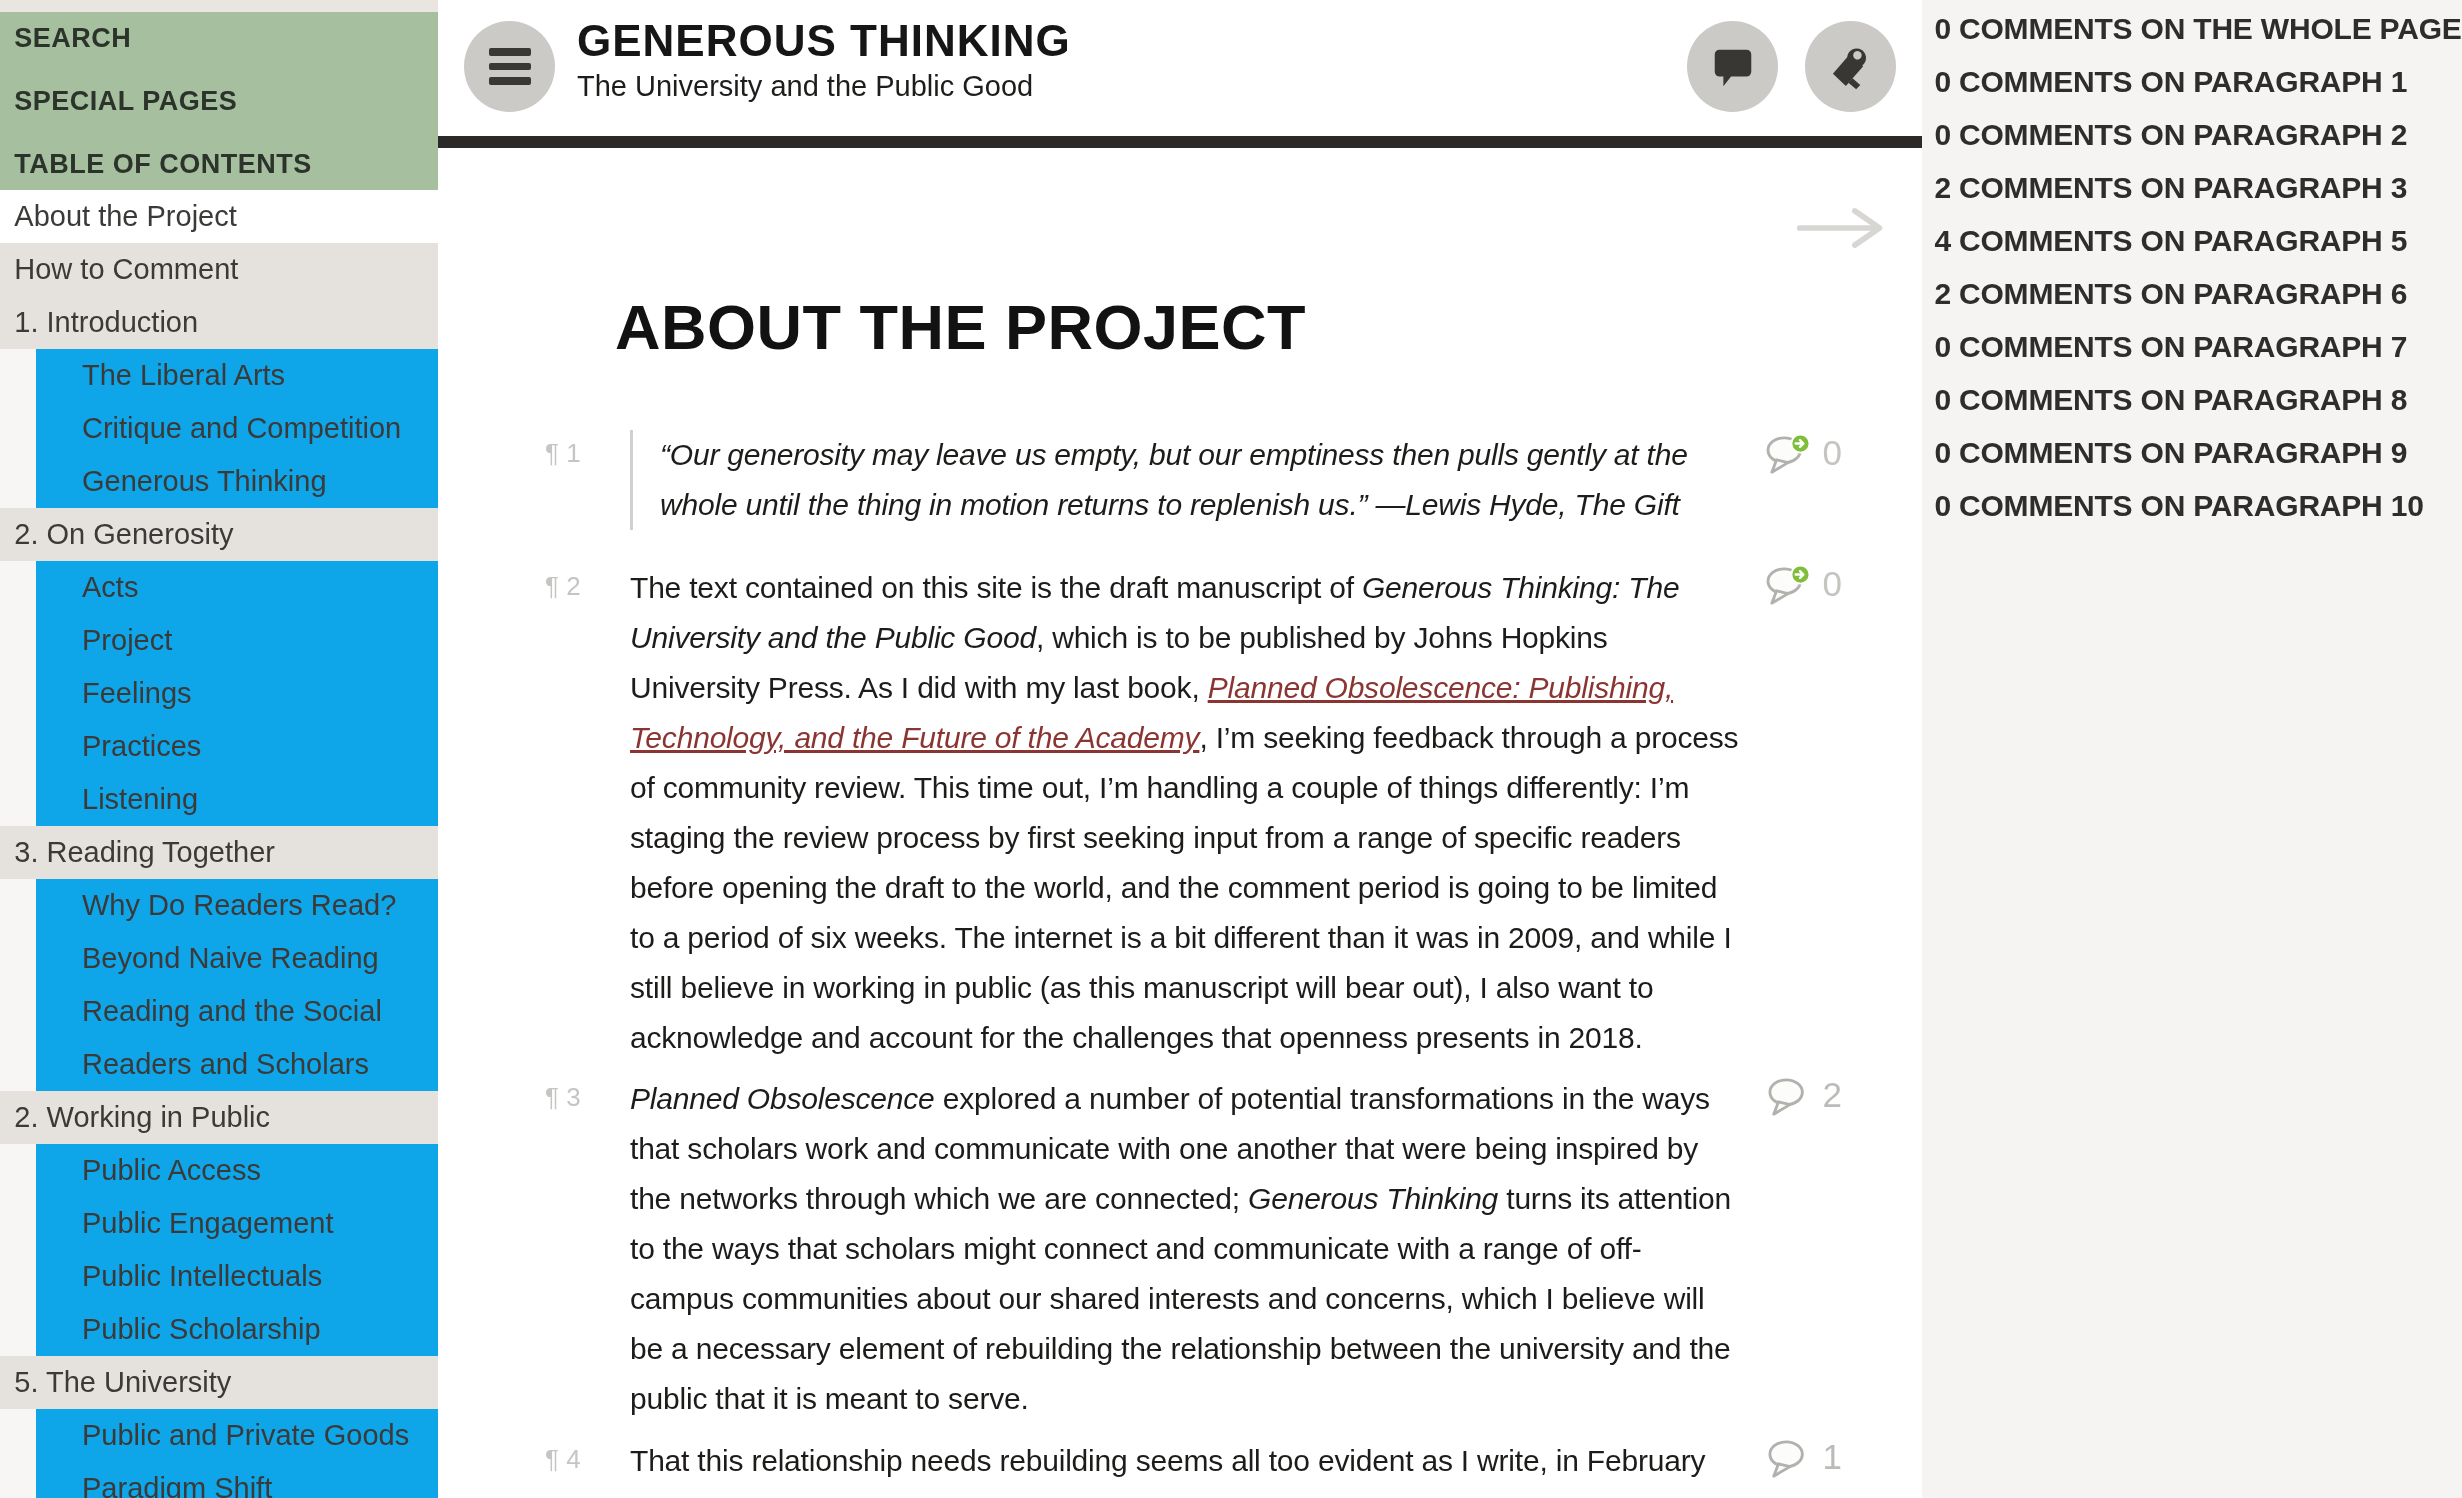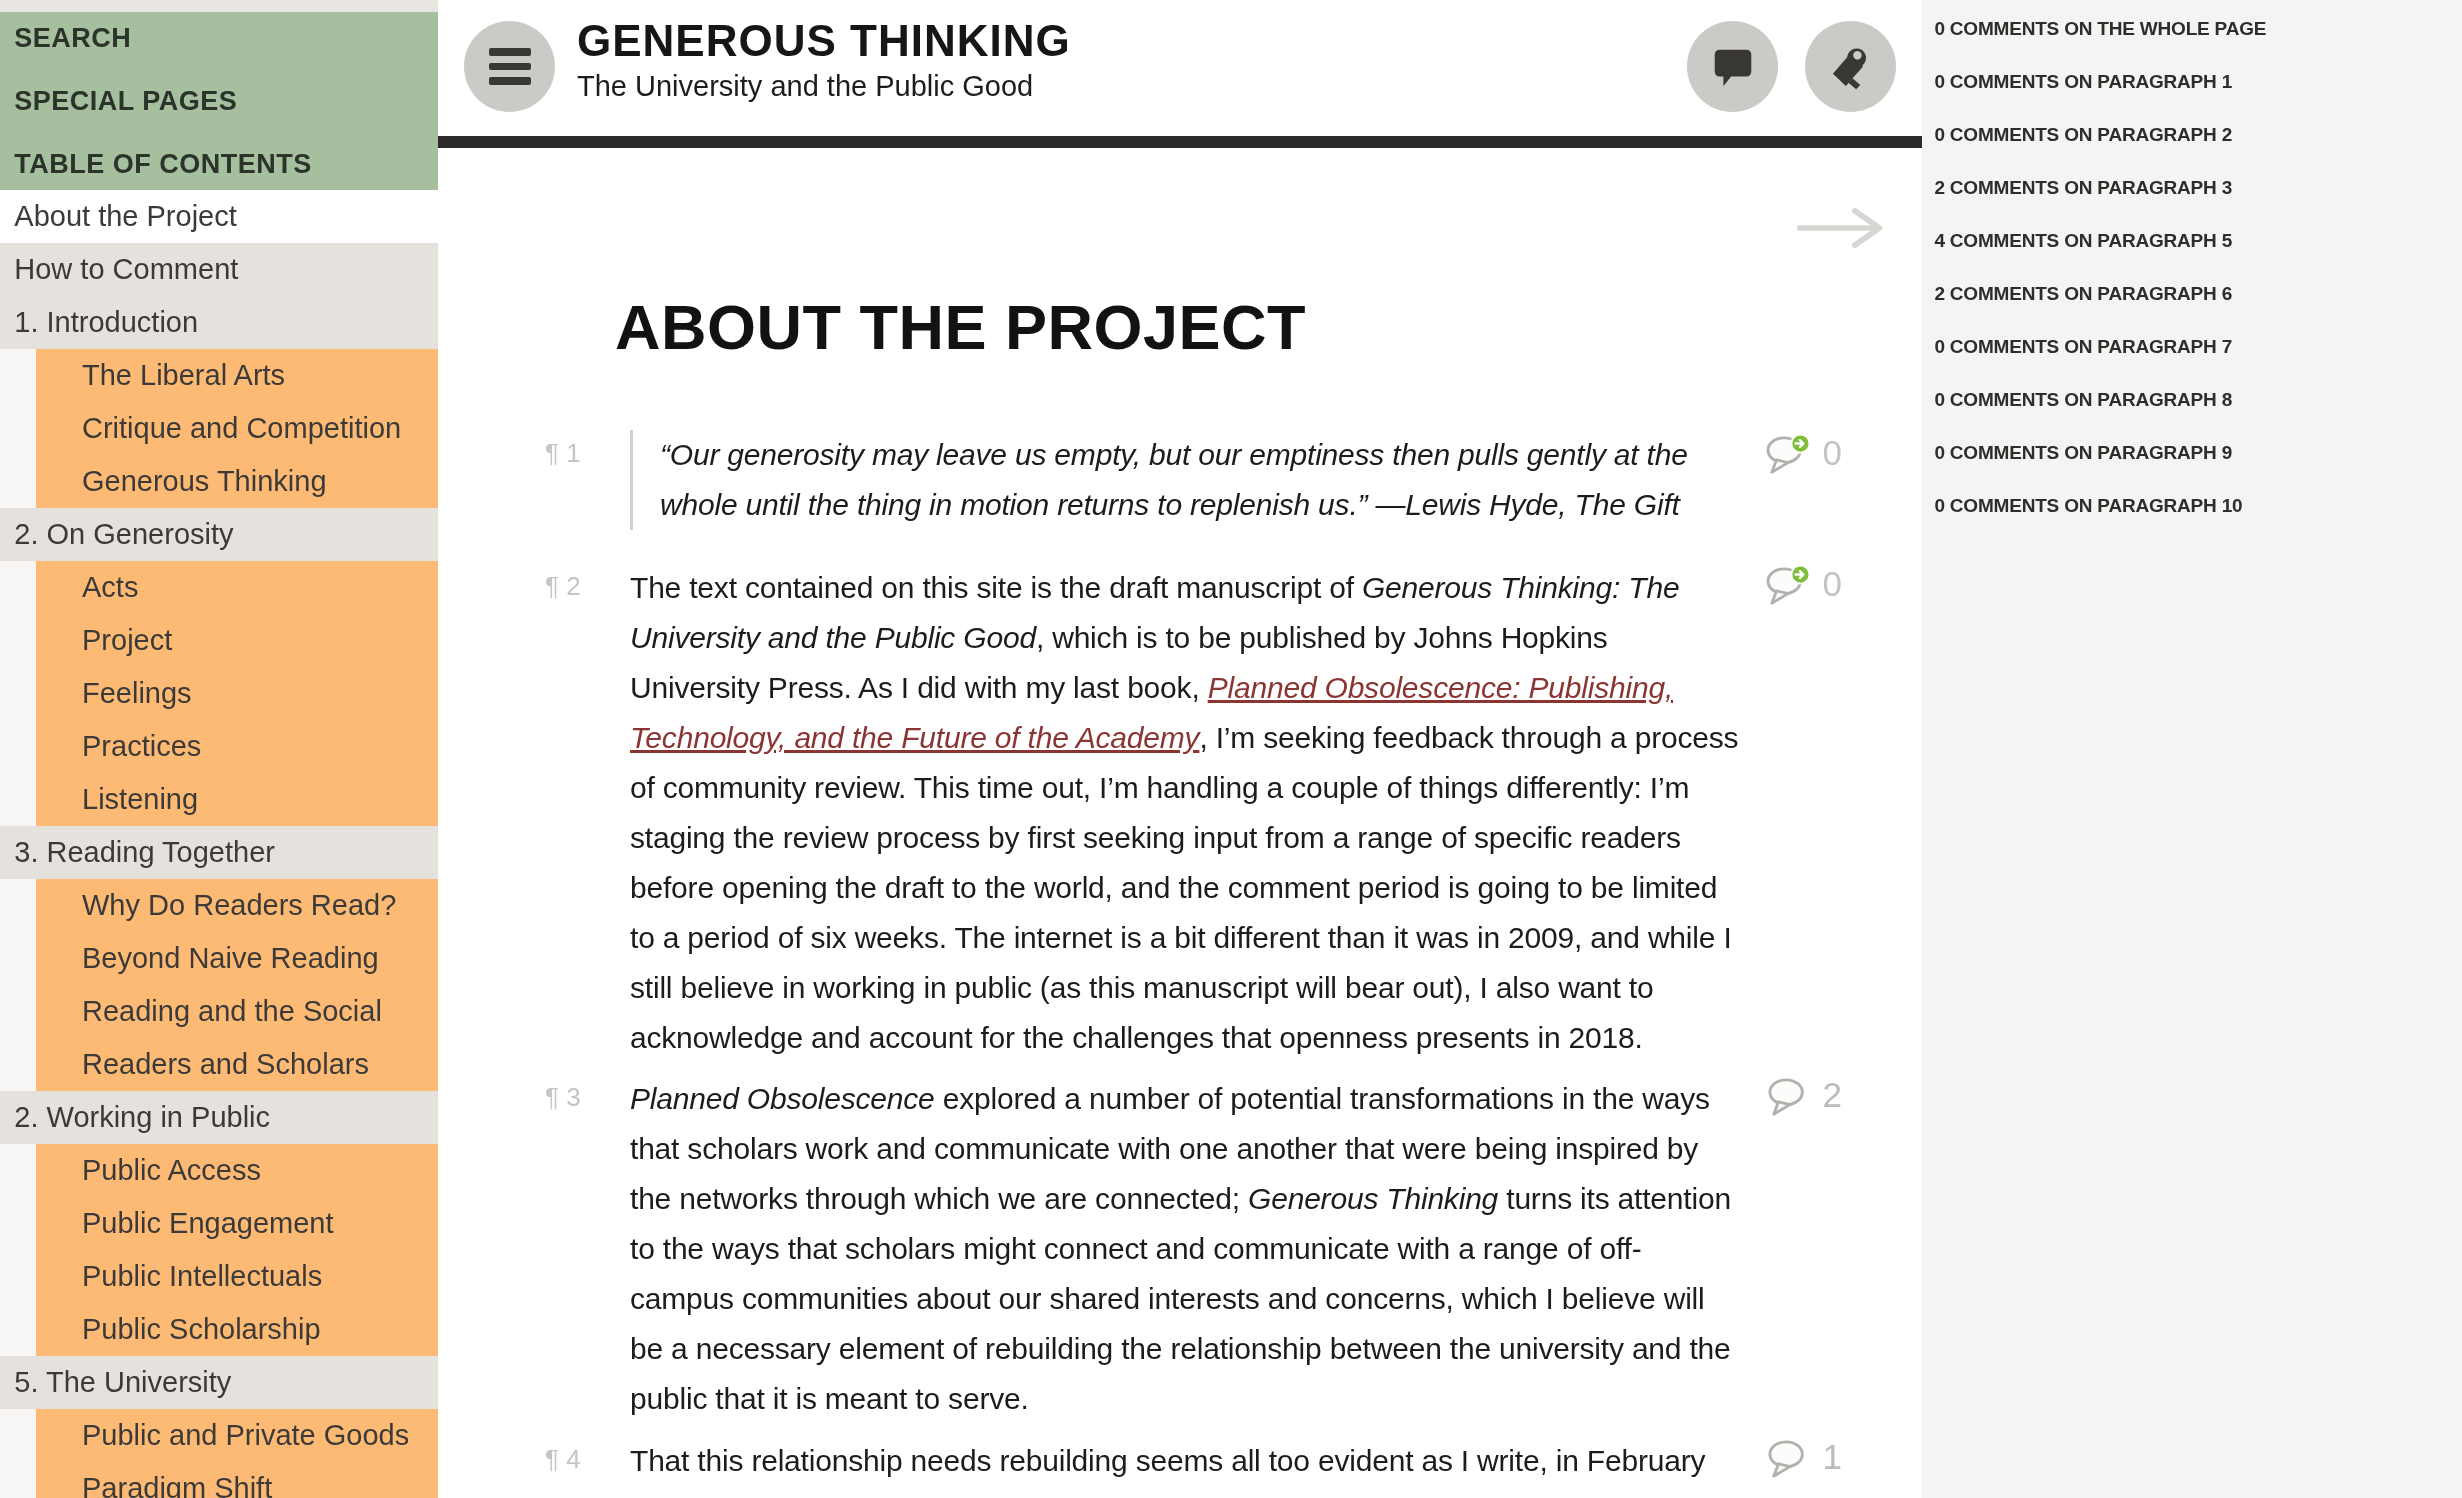--- a/index.html
+++ b/index.html
@@ -10,21 +10,21 @@
   
   .toc { position:absolute; left:0; top:0; width:438px; height:1498px; background:#e9e6e2; }
   .toc-head { background:#a5bf9f; }
   .toc-head-item { height:51px; line-height:52px; padding-left:14.3px;
                    font-size:27px; font-weight:bold; letter-spacing:0.5px; color:#2b332b; cursor:pointer;margin-top:12px; }
   .toc-head { padding-bottom:1px; }
   .toc-item { display:block; height:53px; line-height:53px; font-size:29px; color:#3b3a38;
               text-decoration:none; cursor:pointer; white-space:nowrap; }
   .toc-item.top { padding-left:14.3px; background:#e5e2de; }
   .toc-item.active { background:#ffffff; }
-  .sub-group { position:relative; background:#fdba74; }
+  .sub-group { position:relative; background:#0ea5e9; }
   .sub-group::before { content:""; position:absolute; left:0; top:0; bottom:0; width:36px; background:#f7f6f4; }
   .toc-item.sub { padding-left:82px; background:transparent; position:relative; }
 
   
   .center { position:absolute; left:438px; top:0; width:1484px; height:1498px; background:#ffffff; }
   .site-header { position:relative; height:136px; background:#ffffff; }
   .header-rule { height:12.4px; background:#2b2a28; }
   .circle-btn { position:absolute; width:91px; height:91px; border-radius:50%;
                 background:#cccac7; border:none; display:flex; align-items:center;
                 justify-content:center; cursor:pointer; }
@@ -49,21 +49,21 @@
   .ptext i { font-style:italic; }
   .quote { border-left:3.8px solid #d2d0cd; padding-left:27px; font-style:italic; width:1086px; }
   a.book-link { color:#8a3531; font-style:italic; text-decoration:underline; cursor:pointer; }
   .cbub { position:absolute; left:1327px; top:1.9px; display:flex; align-items:flex-start; cursor:pointer; }
   .cnum { font-size:35px; color:#c6c4c1; margin-left:9.5px; line-height:38px; }
   .cnum.has { color:#bdbbb8; }
 
   
   .cpanel { position:absolute; left:1922px; top:0; width:540px; height:1498px;
             background:#f5f4f2; padding-top:1.9px; }
-  .cpanel-row { height:53px; line-height:53px; padding-left:12.4px; font-size:19px;
+  .cpanel-row { height:53px; line-height:53px; padding-left:12.4px; font-size:30px;
                 font-weight:bold; color:#2e2d2b; letter-spacing:-0.2px; white-space:nowrap; cursor:pointer; }
 </style>
 </head>
 <body>
 
 <div class="page">
 
   <aside class="toc">
     <div class="toc-head">
       <div class="toc-head-item">SEARCH</div>

